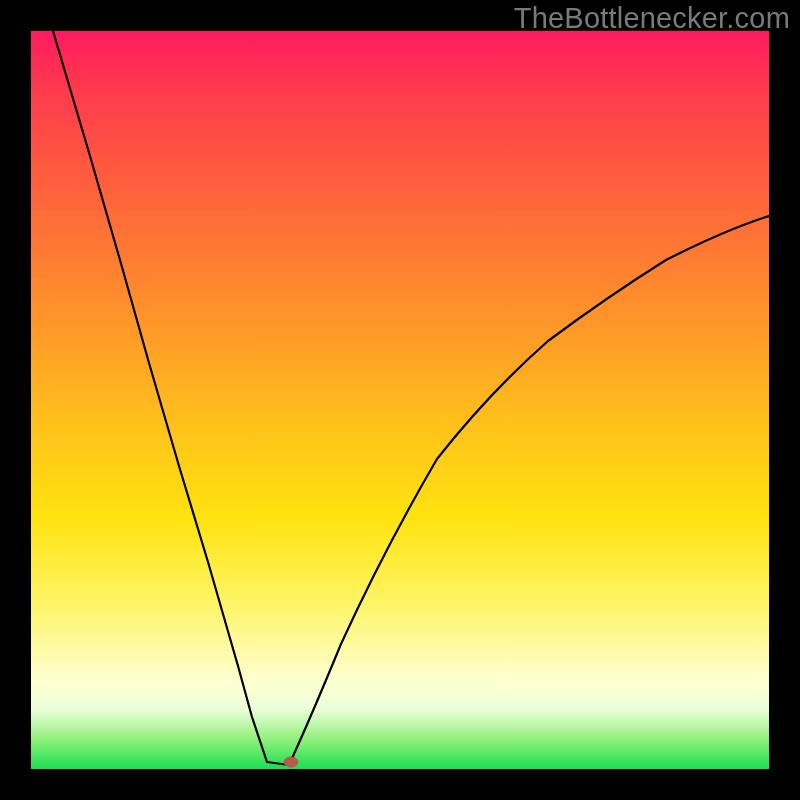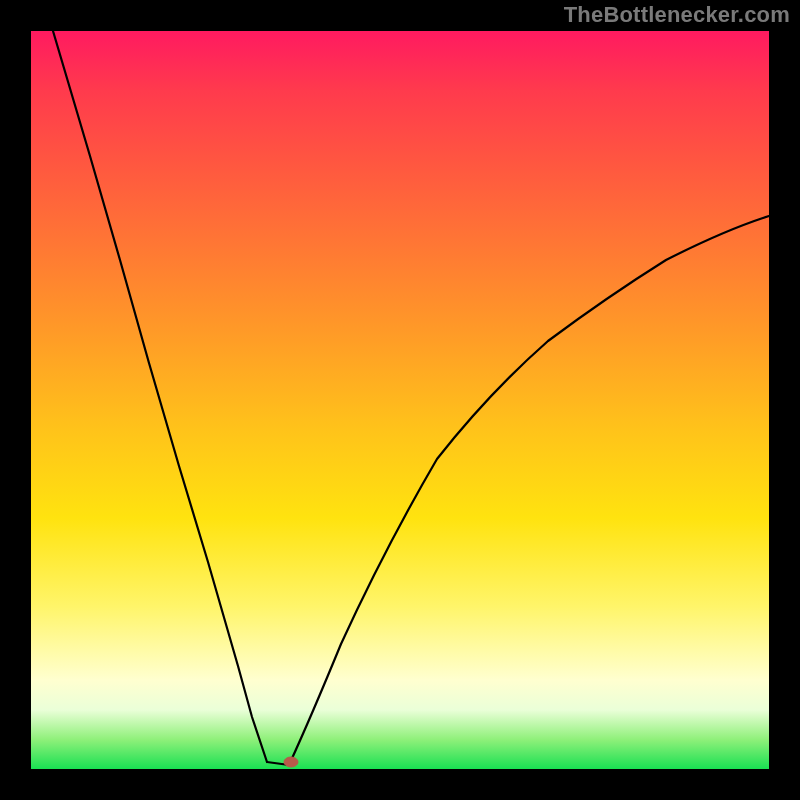--- a/index.html
+++ b/index.html
@@ -15,22 +15,22 @@
     position: relative;
     width: 800px;
     height: 800px;
     background: #000;
   }
   .watermark {
     position: absolute;
     top: 2px;
     right: 10px;
     color: #7a7a7a;
-    font-size: 22px;
-    font-weight: 700;
+    font-size: 29px;
+    font-weight: 400;
     letter-spacing: 0.2px;
     user-select: none;
   }
   .plot-area {
     position: absolute;
     left: 31px;
     top: 31px;
     width: 738px;
     height: 738px;
     

